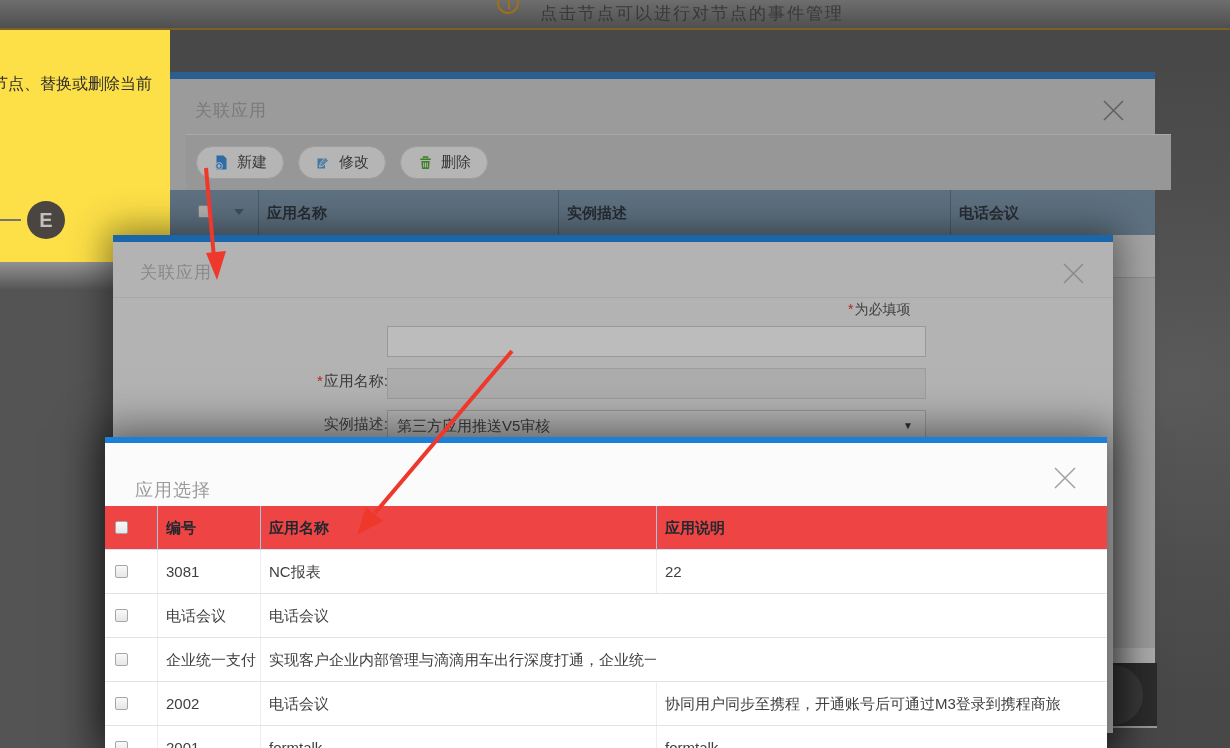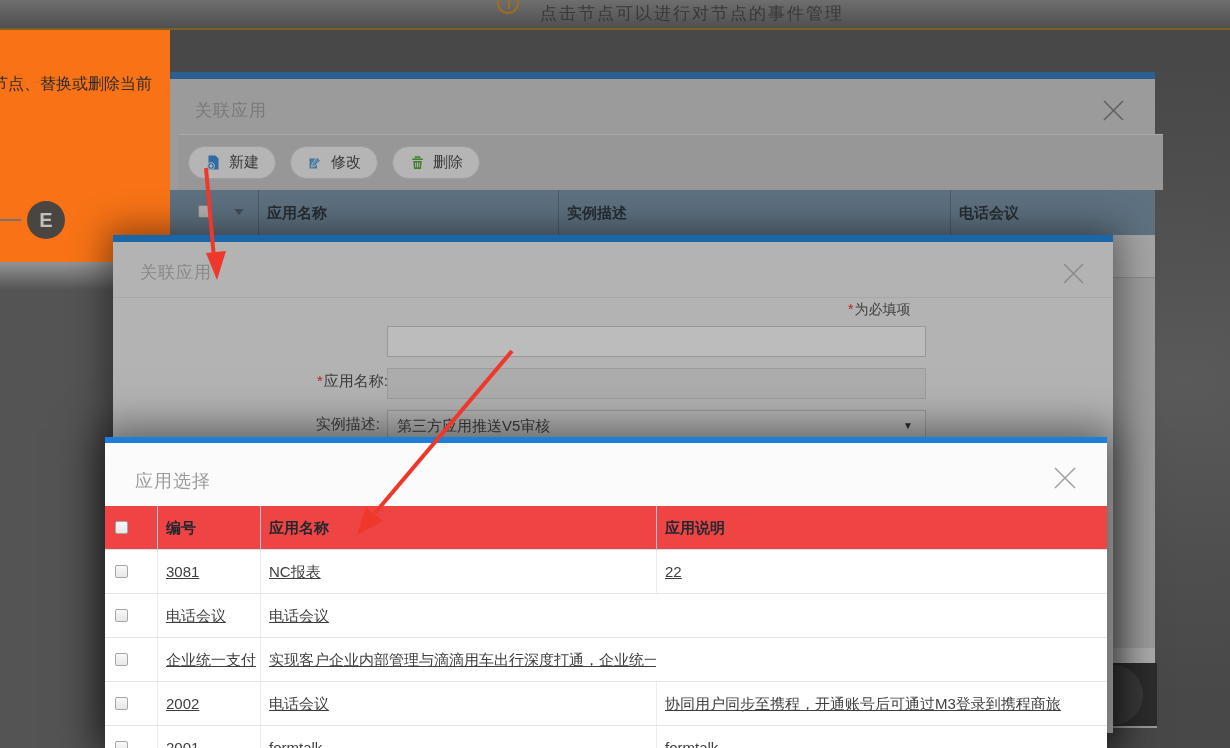--- a/index.html
+++ b/index.html
@@ -14,40 +14,40 @@
           border-bottom:2px solid #7c6126;z-index:1;padding-left:31px;}
   .info-icon{position:absolute;left:497px;top:-8px;width:22px;height:22px;
              border:2px solid #9c701c;border-radius:50%;}
   .info-icon i{position:absolute;left:9px;top:6px;width:2px;height:9px;background:#9c701c;}
   .tip-text{position:absolute;left:540px;top:2px;font-size:17px;color:#383838;
             letter-spacing:2px;white-space:nowrap;}
 
   .bg-dark{position:absolute;left:0;top:30px;width:1230px;height:718px;
            background:radial-gradient(ellipse 420px 320px at 1185px 350px,#5a5a5a 0%,#4e4e4e 60%,#484848 100%);z-index:0;}
   .bg-left-light{position:absolute;left:0;top:30px;width:170px;height:232px;
-                 background:#f97316;overflow:hidden;z-index:1;}
+                 background:#fde047;overflow:hidden;z-index:1;}
   .bg-left-fade{position:absolute;left:0;top:262px;width:170px;height:28px;
                 background:linear-gradient(#939393,#545454);z-index:1;}
   .bg-left-dark{position:absolute;left:0;top:290px;width:113px;height:458px;background:#545454;z-index:1;}
   .bg-partial-text{position:absolute;left:-8px;top:44px;font-size:16px;color:#2c2c2c;white-space:nowrap;}
   .flow-line{position:absolute;left:0;top:219px;width:21px;height:2px;background:#757575;z-index:1;}
   .e-node{position:absolute;left:27px;top:201px;width:38px;height:38px;border-radius:50%;
           background:#4b4542;color:#c3bfba;font-size:20px;font-weight:bold;
           display:flex;align-items:center;justify-content:center;z-index:1;}
   .br-box{position:absolute;left:1113px;top:663px;width:44px;height:63px;background:#2c2c2c;
           overflow:hidden;z-index:2;}
   .br-circle{position:absolute;left:-30px;top:2px;width:60px;height:60px;border-radius:50%;background:#3a3a3a;}
   .br-line{position:absolute;left:1113px;top:726px;width:44px;height:2px;background:#9a9a9a;z-index:2;}
 
   
   .modal1{position:absolute;left:170px;top:72px;width:985px;height:591px;background:#9b9b9b;z-index:10;}
   .m1-bar{position:absolute;left:0;top:0;width:100%;height:7px;background:#2a5f90;}
   .m1-title{position:absolute;left:25px;top:27px;font-size:17px;color:#7a7a7a;letter-spacing:1px;}
   .m1-close{position:absolute;left:932px;top:27px;width:23px;height:23px;}
-  .m1-toolbar{position:absolute;left:8px;top:62px;width:100%;height:56px;background:#979797;
+  .m1-toolbar{position:absolute;left:16px;top:62px;width:100%;height:56px;background:#979797;
               border-top:1px solid #a9a9a9;display:flex;gap:14px;padding:11px 8px 0 10px;}
   .pillbtn{display:inline-flex;align-items:center;height:33px;padding:0 16px;border-radius:17px;
            background:#b5b5b5;border:1px solid #9e9e9e;font-size:15px;color:#393939;gap:7px;}
   .m1-thead{position:absolute;left:0;top:118px;width:100%;height:45px;background:#5e7180;display:flex;}
   .m1-thead .c1{position:relative;width:88px;}
   .m1-thead .c2{width:300px;}
   .m1-thead .c3{width:392px;}
   .m1-thead .c4{flex:1;}
   .m1-thead .hcell{border-left:1px solid #4d5a66;padding-left:8px;line-height:45px;
                    font-size:15px;font-weight:bold;color:#272d33;}
@@ -73,33 +73,33 @@
   .f-input{position:absolute;left:274px;width:539px;height:31px;background:#bcbcbc;border:1px solid #989898;}
   .f-input.disabled{background:#adadad;border-color:#9d9d9d;}
   .f-select{position:absolute;left:274px;width:539px;height:31px;background:#b6b6b6;border:1px solid #979797;
             font-size:15px;color:#3a3a3a;line-height:29px;padding-left:9px;}
   .f-select .sel-caret{position:absolute;right:12px;top:0;font-size:10px;color:#2f2f2f;}
 
   
   .modal3{position:absolute;left:105px;top:437px;width:1002px;height:320px;background:#fbfbfb;
           box-shadow:0 0 40px 8px rgba(0,0,0,.5);z-index:30;}
   .m3-bar{position:absolute;left:0;top:0;width:100%;height:6px;background:#1d7fd8;}
-  .m3-title{position:absolute;left:30px;top:32px;font-size:18px;color:#9c9c9c;letter-spacing:1px;}
+  .m3-title{position:absolute;left:30px;top:41px;font-size:18px;color:#9c9c9c;letter-spacing:1px;}
   .m3-close{position:absolute;left:948px;top:29px;width:24px;height:24px;}
   .m3-table{position:absolute;left:0;top:69px;width:100%;}
   .m3-thead{display:grid;grid-template-columns:52px 103px 396px 1fr;height:44px;background:#ef4444;
             border-bottom:1px solid #cfe4f2;}
   .m3-thead .tcell{border-left:1px solid #9fc7e0;padding-left:8px;line-height:44px;
                    font-size:15px;font-weight:bold;color:#20292f;}
   .m3-thead .cbcell{position:relative;}
   .m3-thead .cb{position:absolute;left:10px;top:15px;}
   .m3-row{display:grid;grid-template-columns:52px 103px 396px 1fr;height:44px;background:#fff;
           border-bottom:1px solid #e3e3e3;}
   .m3-row .rcell{border-left:1px solid #ededed;padding:0 8px;line-height:43px;font-size:15px;
-                 color:#3f3f3f;white-space:nowrap;overflow:hidden;text-decoration:underline;}
+                 color:#3f3f3f;white-space:nowrap;overflow:hidden;}
   .m3-row .cbcell{position:relative;border-left:none;}
   .m3-row .cb{position:absolute;left:10px;top:15px;}
 
   .cb{width:13px;height:13px;border:1px solid #a6a6a6;border-radius:2px;
       background:linear-gradient(#f8f8f8,#e7e7e7);}
   .cb.dim{border-color:#7f7f7f;background:#b2b2b2;}
 
   .xsvg{display:block;}
 
   
@@ -190,21 +190,21 @@
     <div class="m2-hline"></div>
     <div class="m2-note">
       <span class="star">*</span><span>为必填项</span>
     </div>
 
     <div class="f-label" style="left:15px;top:98px;">
       <span class="star">*</span><span>应用名称:</span>
     </div>
     <div class="f-input" style="top:91px;"></div>
 
-    <div class="f-label" style="left:7px;top:141px;">
+    <div class="f-label" style="left:15px;top:141px;">
       <span>实例描述:</span>
     </div>
     <div class="f-input disabled" style="top:133px;"></div>
 
     <div class="f-label" style="left:15px;top:192px;font-weight:bold;">
       <span class="star">*</span><span>集成类型:</span>
     </div>
     <div class="f-select" style="top:175px;">
       <span>第三方应用推送V5审核</span>
       <span class="sel-caret">▼</span>

